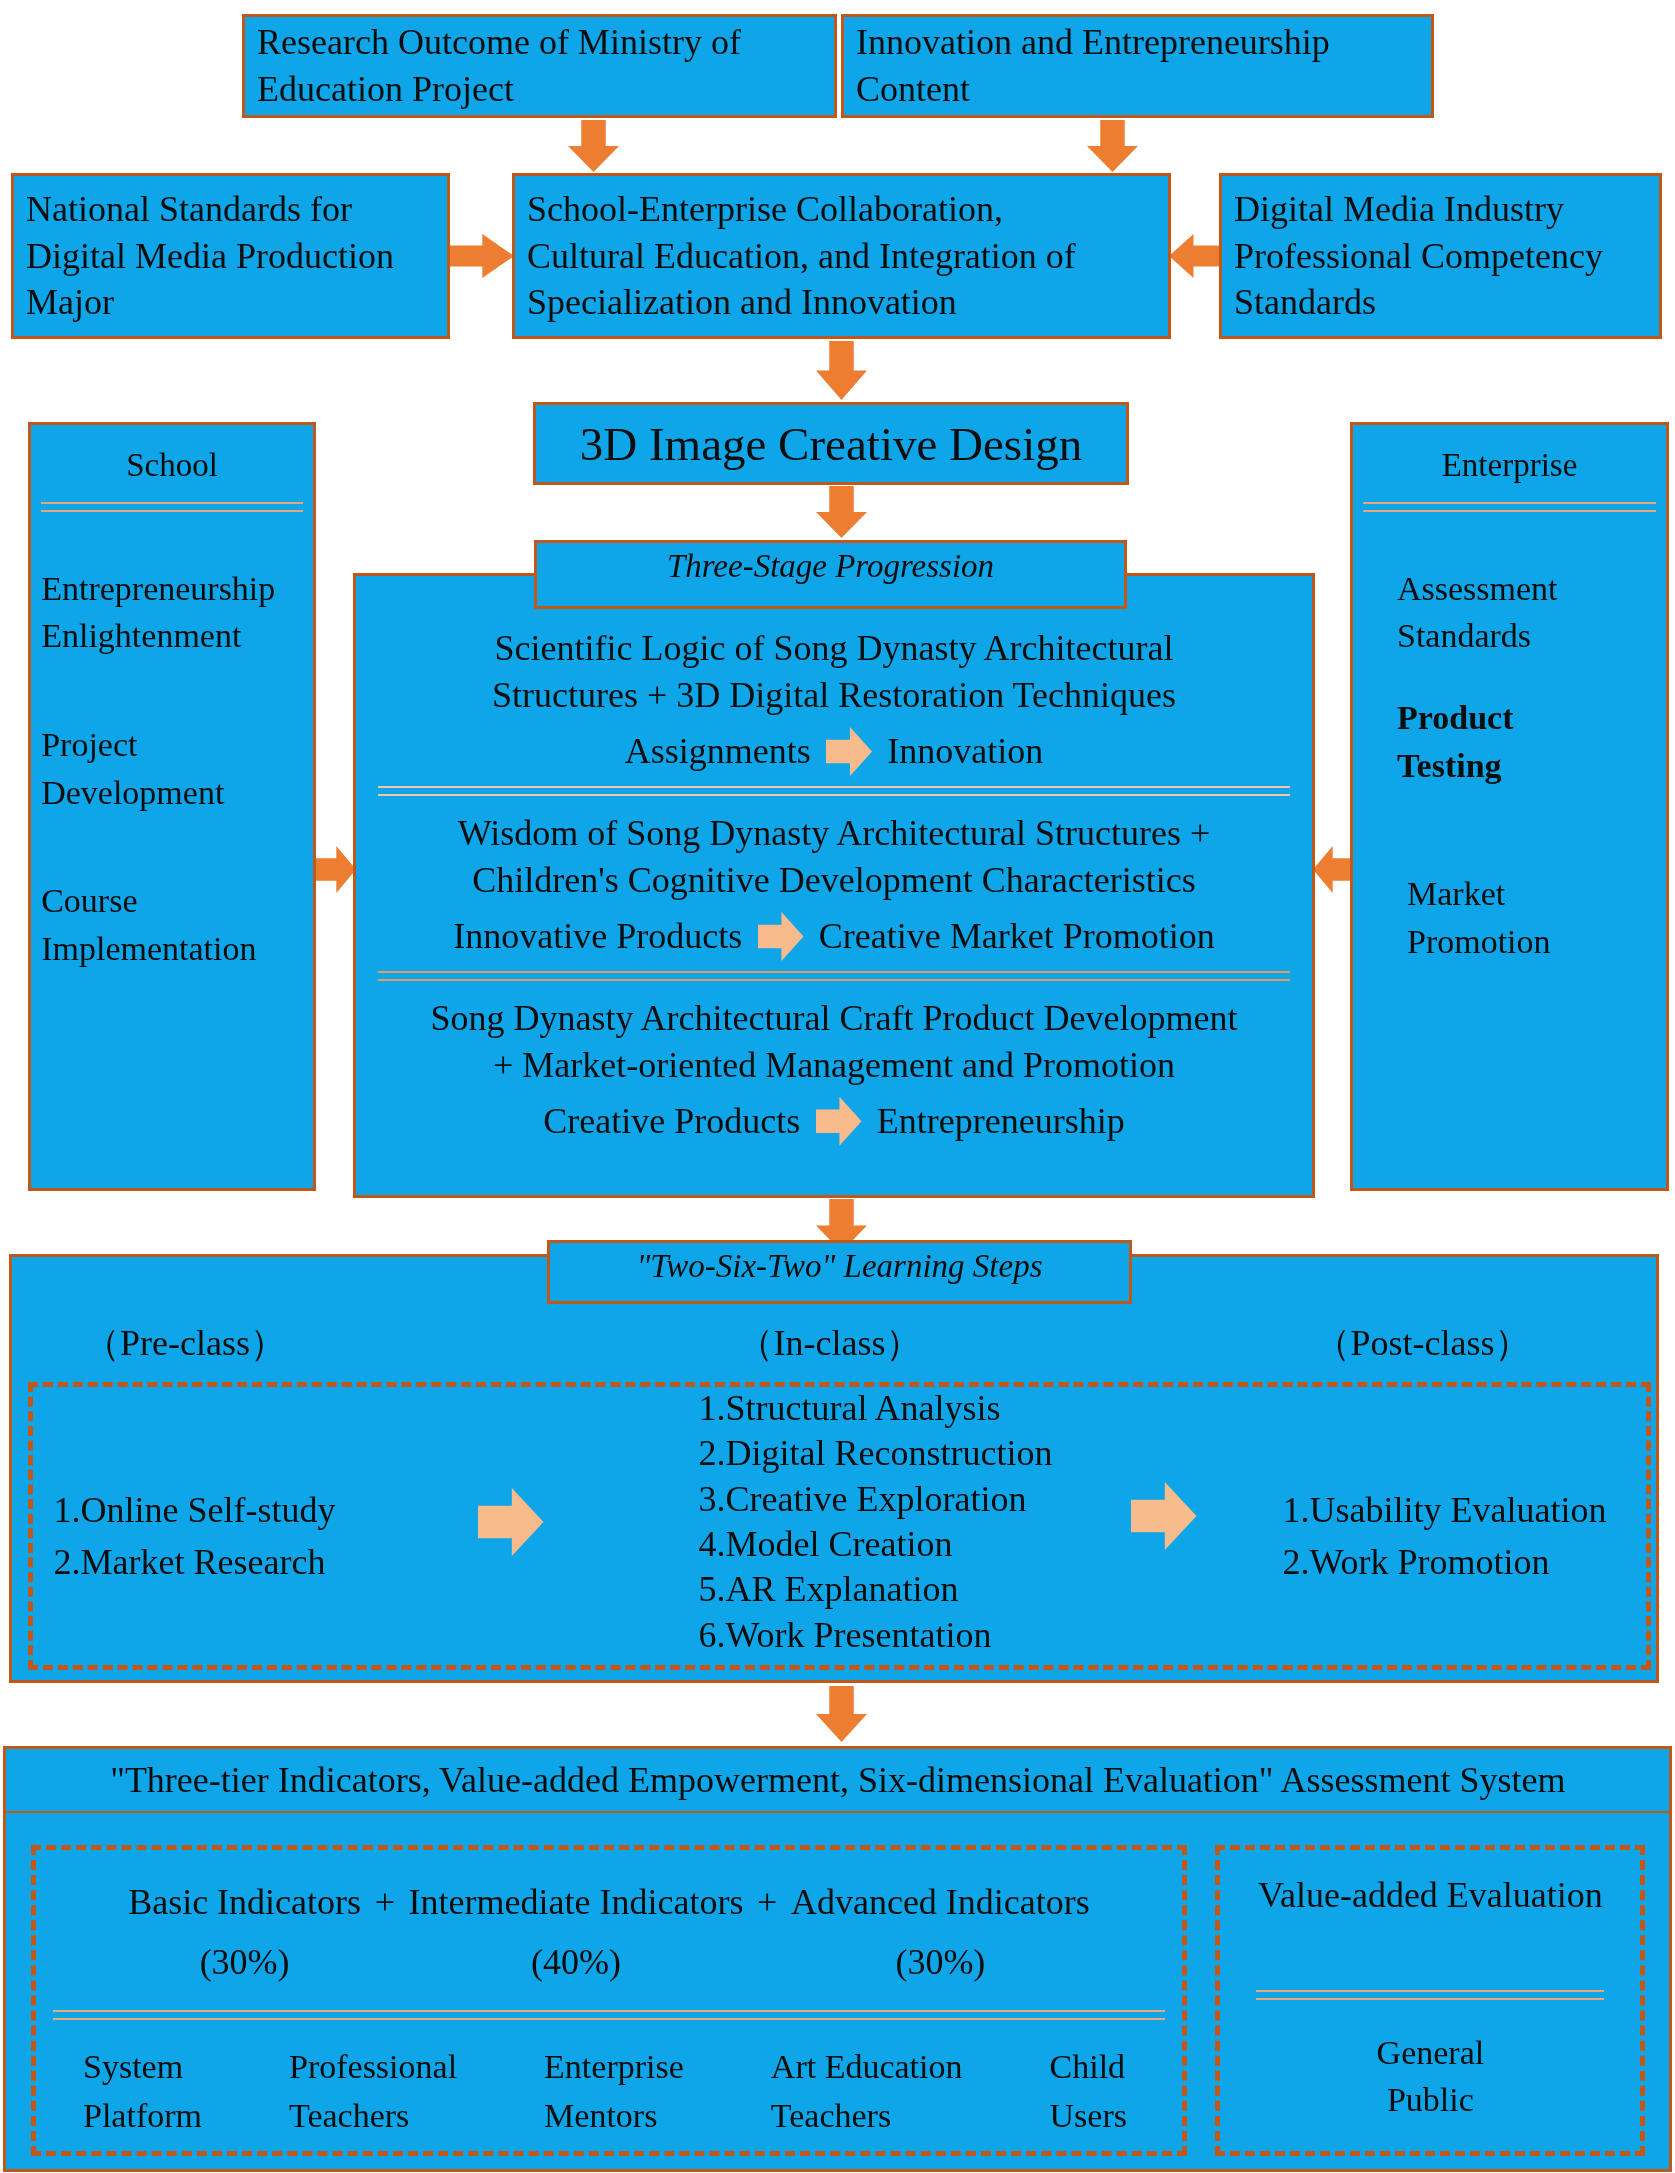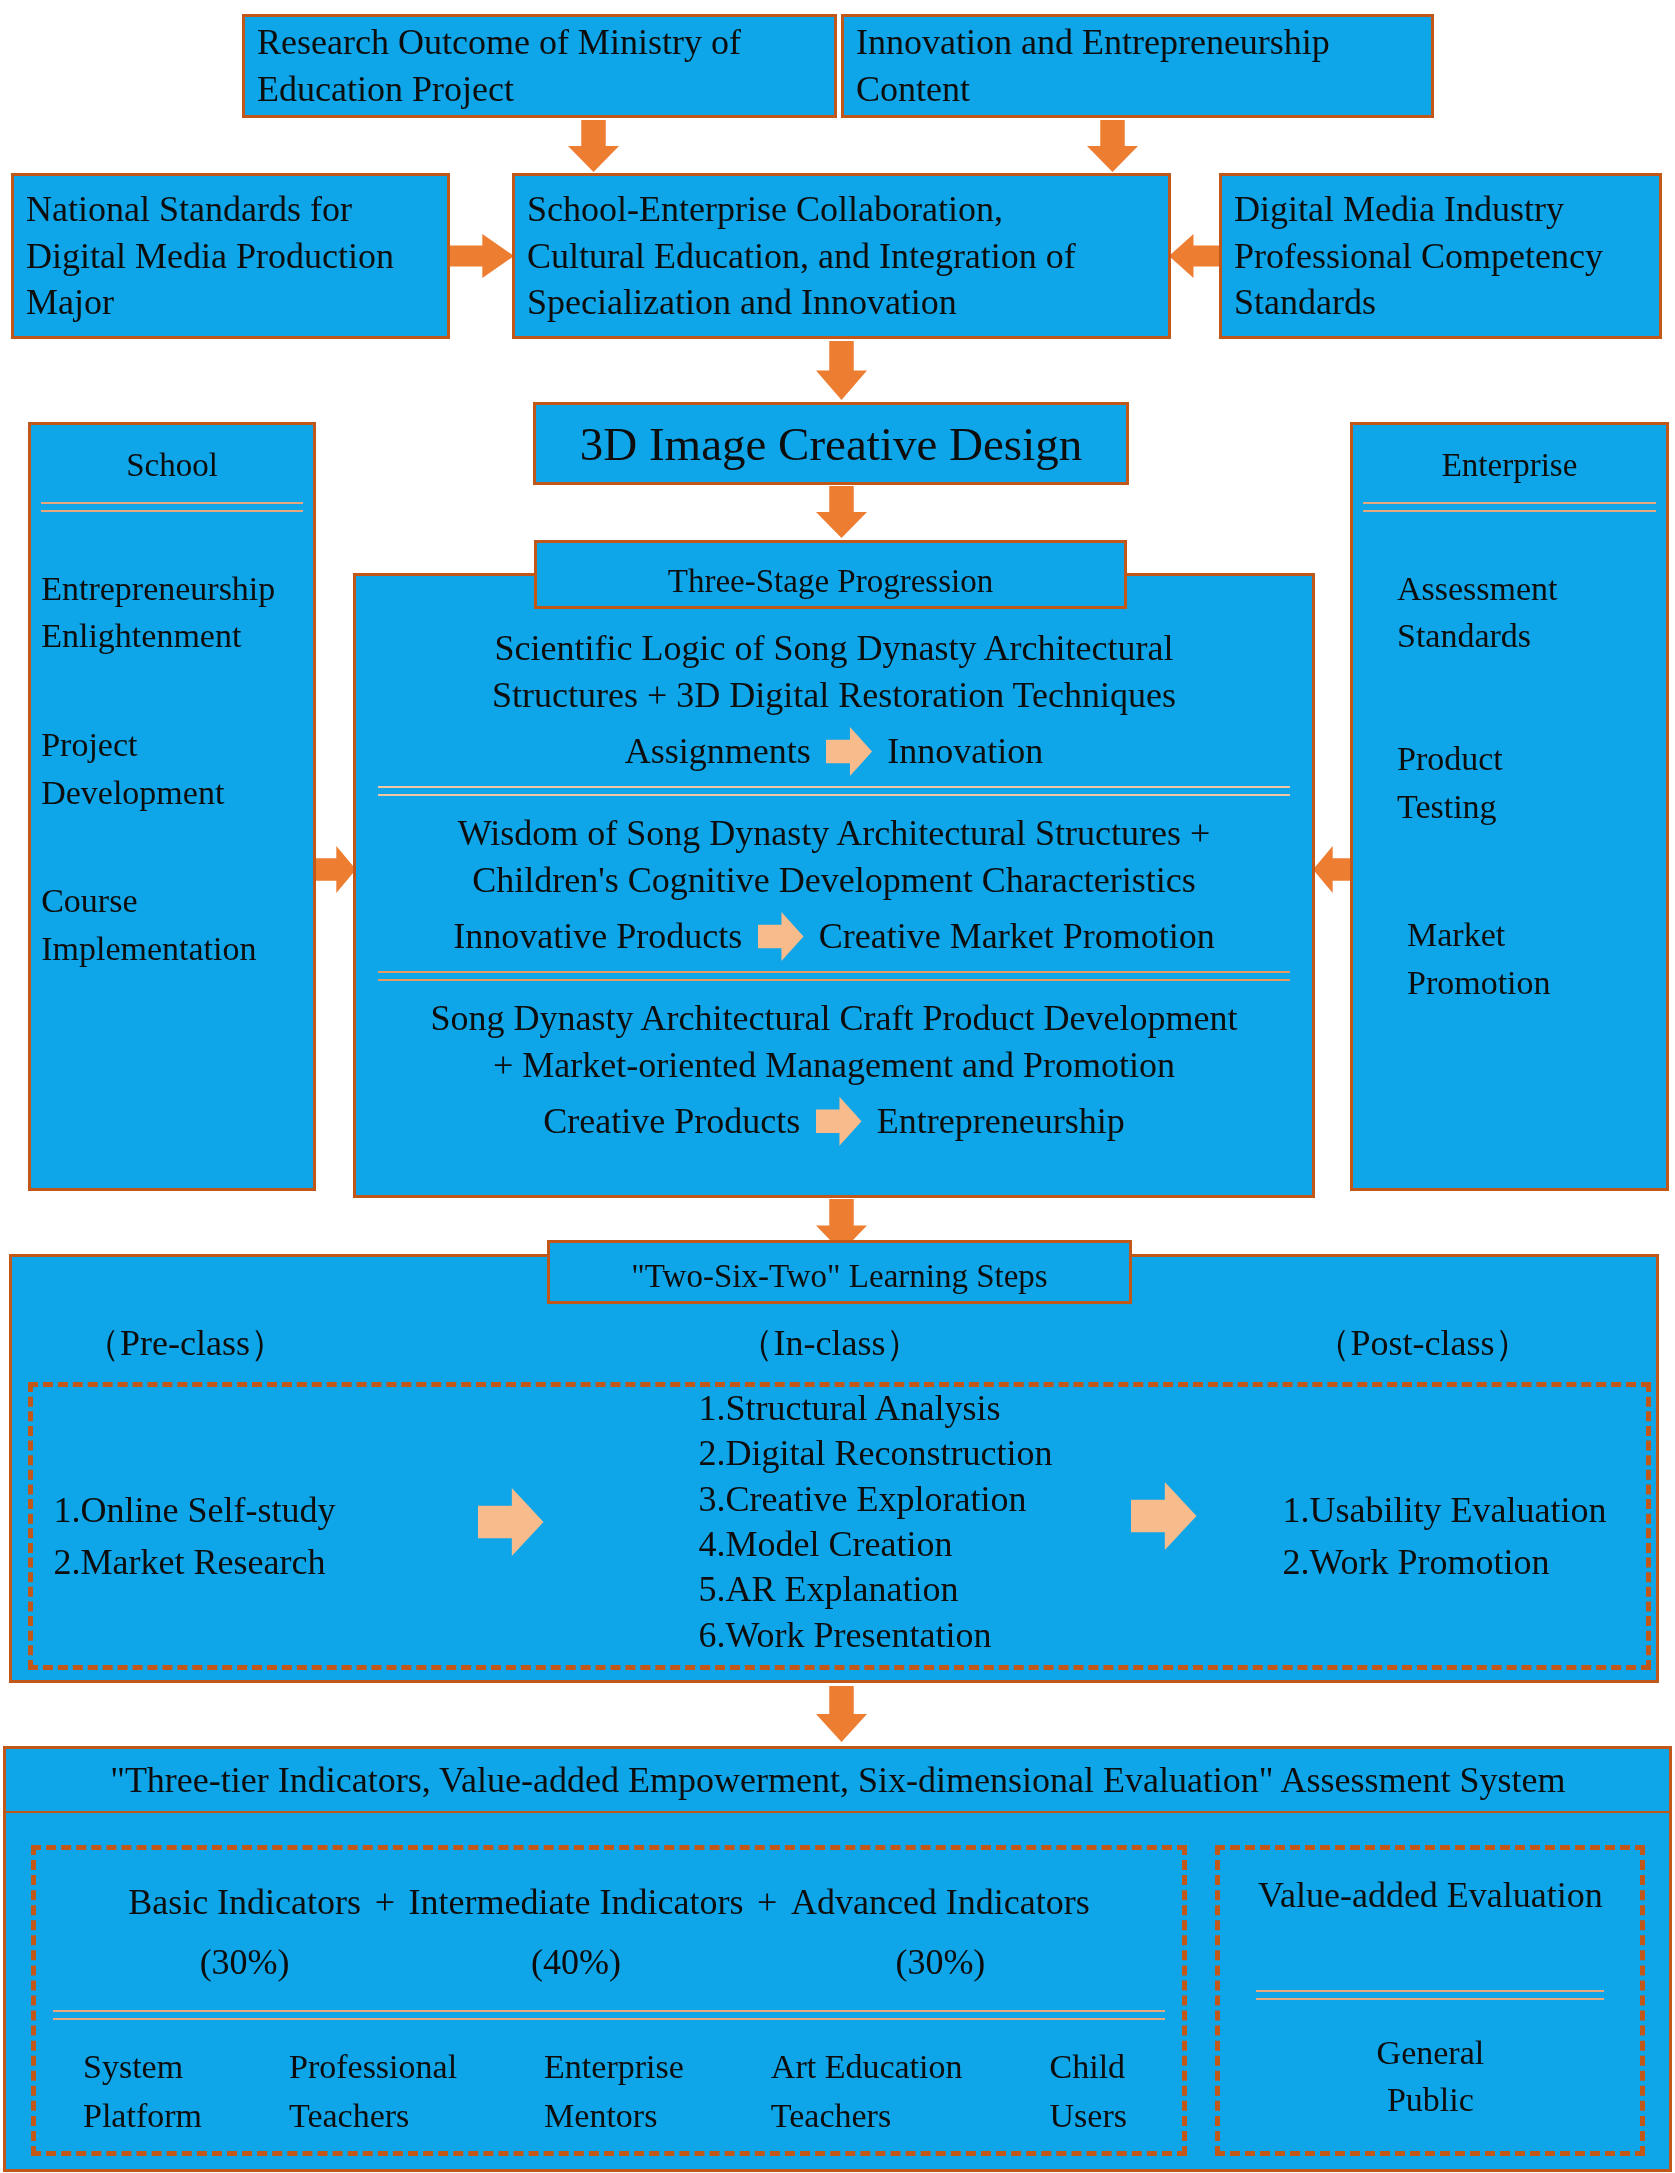--- a/index.html
+++ b/index.html
@@ -4,21 +4,21 @@
 <style>
   html,body { margin:0; padding:0; background:#ffffff; }
   #canvas {
     position:relative; width:1676px; height:2174px; background:#ffffff;
     font-family:"Liberation Serif", serif; color:#0d0d0d; overflow:hidden;
   }
   .box {
     position:absolute; box-sizing:border-box; background:#0ea5e9;
     border:3.4px solid #C2571A; z-index:2;
   }
-  .hdr-box { z-index:4; display:flex; align-items:flex-end; justify-content:center; }
+  .hdr-box { z-index:4; display:flex; align-items:flex-start; justify-content:center;font-style:italic; }
   .f42 { font-size:36px; line-height:1.3; }
   .f40 { font-size:34px; line-height:1.4; }
   .f46 { font-size:33px; line-height:1.45; }
   .f56 { font-size:47px; }
   .line { white-space:nowrap; }
   .pad { padding:6.8px 12px; }
   .center { text-align:center; }
   .vcenter { display:flex; flex-direction:column; justify-content:center; }
   
   .arrow { position:absolute; background:#ED7D31; z-index:1; }
@@ -122,21 +122,21 @@
     </div>
   </div>
 
   <div class="box" style="left:1350px; top:422px; width:319px; height:769px; padding-top:17px;">
     <div class="f46 center">Enterprise</div>
     <div class="sep2" style="margin:12px 10.2px 0;"></div>
     <div class="f40 ent-item" style="margin-top:53px;">
       <div class="line">Assessment</div>
       <div class="line">Standards</div>
     </div>
-    <div class="f40 ent-item" style="margin-top:75px;">
+    <div class="f40 ent-item" style="margin-top:34px;font-weight:bold;">
       <div class="line">Product</div>
       <div class="line">Testing</div>
     </div>
     <div class="f40 ent-item" style="margin-top:81px; padding-left:54px;">
       <div class="line">Market</div>
       <div class="line">Promotion</div>
     </div>
   </div>
 
   <div class="box" style="left:353px; top:573px; width:962px; height:625px; padding-top:49px;">

